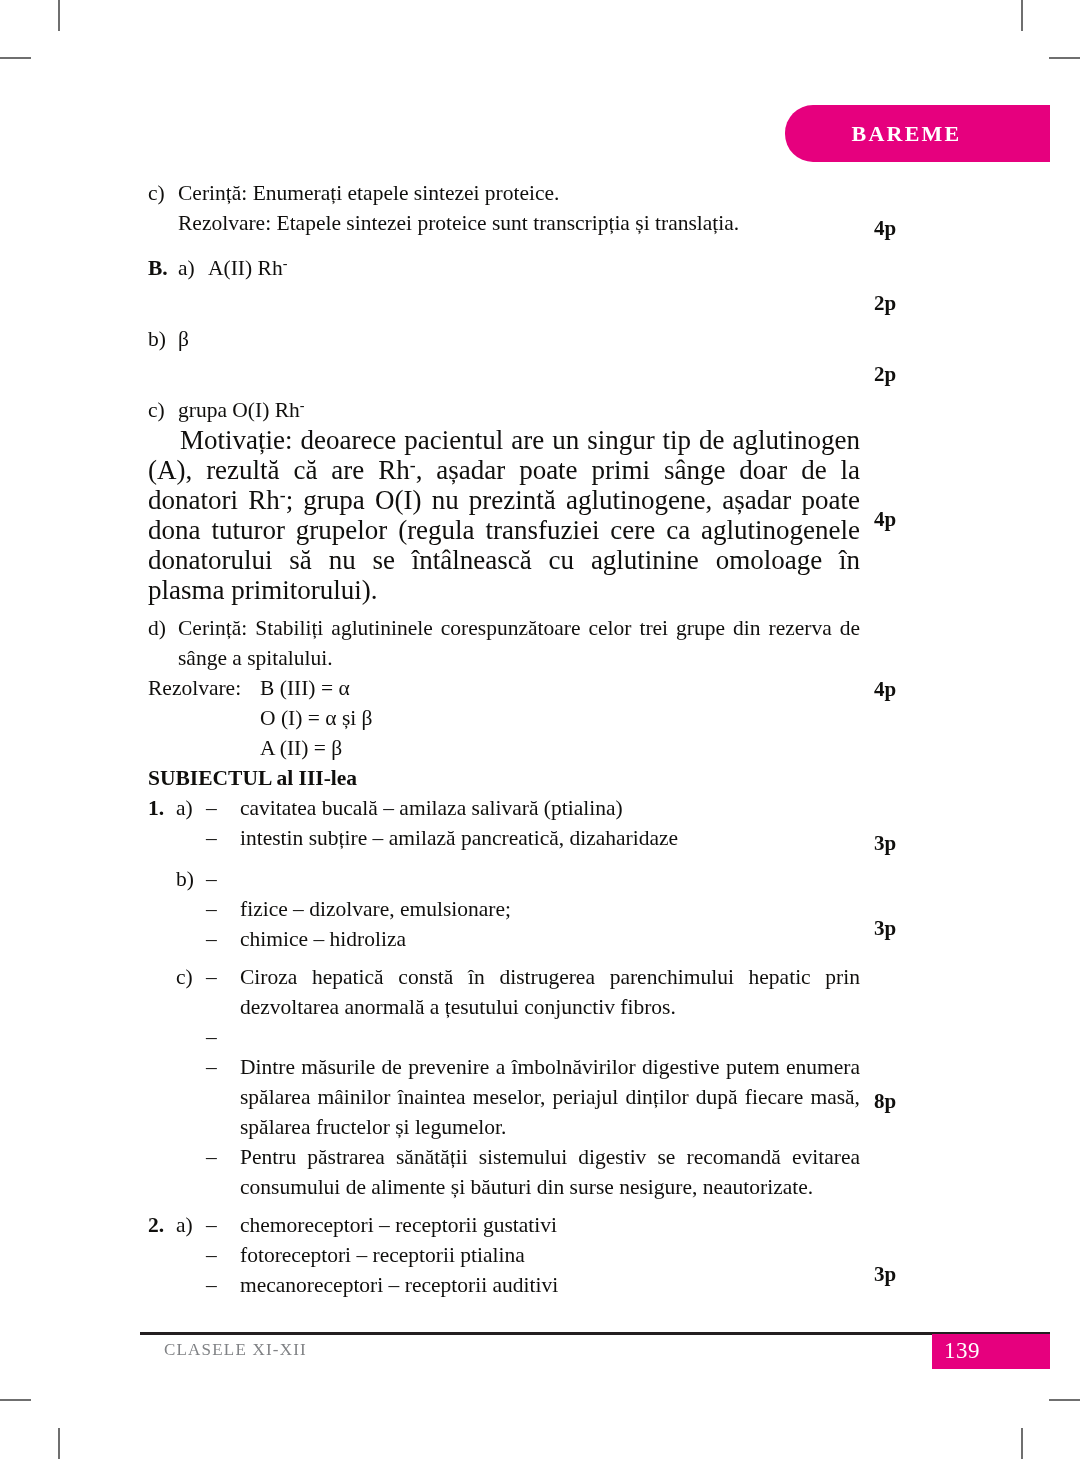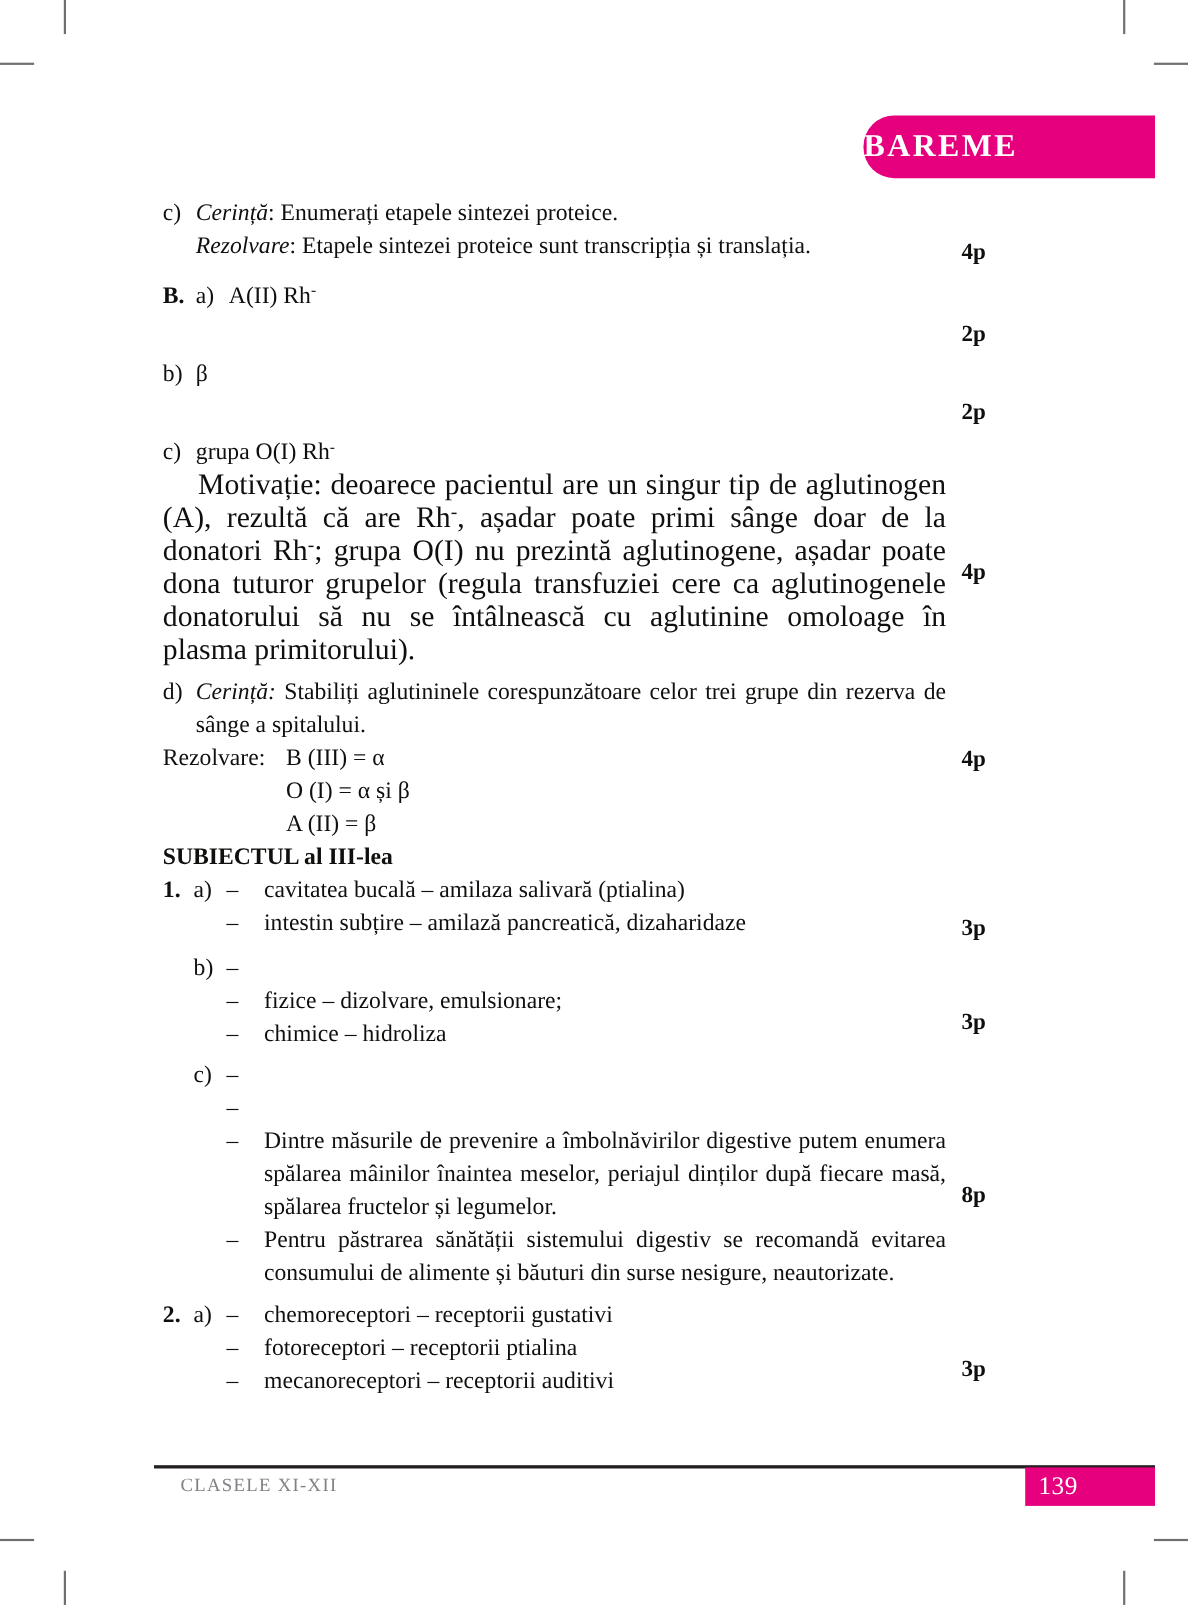--- a/index.html
+++ b/index.html
@@ -38,25 +38,25 @@
     position: absolute;
     left: 785px;
     top: 105px;
     width: 265px;
     height: 57px;
     background: #e6007e;
     border-top-left-radius: 28px;
     border-bottom-left-radius: 28px;
     color: #ffffff;
     font-weight: bold;
-    font-size: 29px;
+    font-size: 22px;
     letter-spacing: 2.2px;
     display: flex;
     align-items: center;
-    justify-content: flex-start;
+    justify-content: center;
     padding-right: 22px;
     box-sizing: border-box;
   }
 
   
   .content {
     position: absolute;
     left: 148px;
     top: 178px;
     width: 780px;
@@ -108,21 +108,21 @@
     flex: 1 1 auto;
     text-align: justify;
   }
   .hang .tx.nj { text-align: left; }
 
   .w-abc { width: 30px; }      
   .w-num { width: 28px; }      
   .w-dash { width: 34px; }     
   .w-B   { width: 30px; }
 
-  .ital { font-style: italic; }
+  .ital { }
   .bold { font-weight: bold; }
   sup.rh {
     font-size: 0.66em;
     vertical-align: 0.46em;
     line-height: 0;
   }
 
   .subject-head {
     font-weight: bold;
     font-size: 21.5px;
@@ -310,20 +310,21 @@
   </div>
 
   <div class="gap-sm"></div>
 
   <div class="row">
     <div class="body-col">
       <div class="hang">
         <span class="mk w-num">&nbsp;</span>
         <span class="mk w-abc">c)</span>
         <span class="mk w-dash">–</span>
+        <span class="tx">Ciroza hepatică constă în distrugerea parenchimului hepatic prin dezvoltarea anormală a țesutului conjunctiv fibros.</span>
       </div>
       <div class="hang">
         <span class="mk w-num">&nbsp;</span>
         <span class="mk w-abc">&nbsp;</span>
         <span class="mk w-dash">–</span>
       </div>
       <div class="hang">
         <span class="mk w-num">&nbsp;</span>
         <span class="mk w-abc">&nbsp;</span>
         <span class="mk w-dash">–</span>

